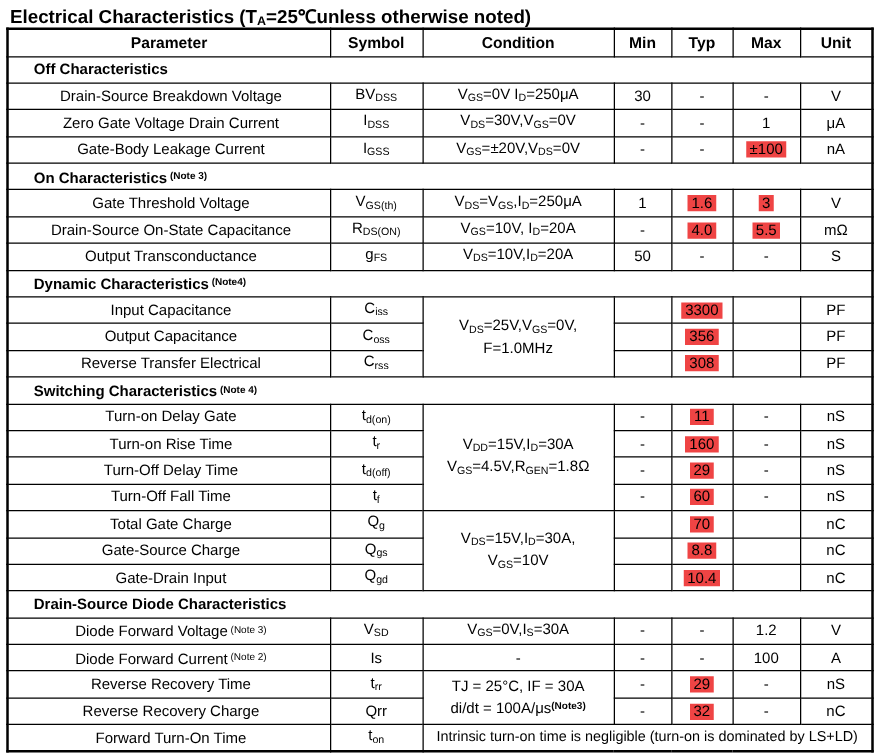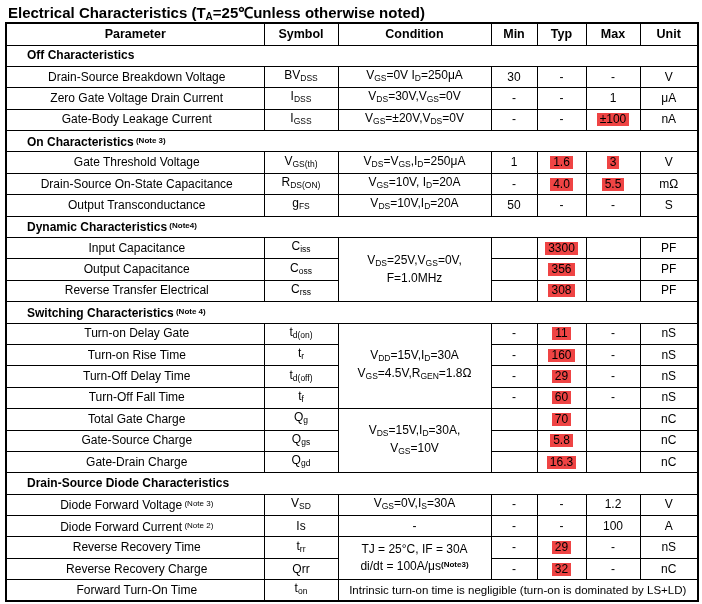--- a/index.html
+++ b/index.html
@@ -213,29 +213,29 @@
         </td>
         <td class="c"></td>
         <td class="c"><span class="hl">70</span></td>
         <td class="c"></td>
         <td class="c"><span>nC</span></td>
       </tr>
       <tr>
         <td class="param"><span>Gate-Source Charge</span></td>
         <td class="c"><span>Q</span><span class="sub">gs</span></td>
         <td class="c"></td>
-        <td class="c"><span class="hl">5.8</span></td>
-        <td class="c"></td>
-        <td class="c"><span>nC</span></td>
-      </tr>
-      <tr>
-        <td class="param"><span>Gate-Drain Charge</span></td>
+        <td class="c"><span class="hl">8.8</span></td>
+        <td class="c"></td>
+        <td class="c"><span>nC</span></td>
+      </tr>
+      <tr>
+        <td class="param"><span>Gate-Drain Input</span></td>
         <td class="c"><span>Q</span><span class="sub">gd</span></td>
         <td class="c"></td>
-        <td class="c"><span class="hl">16.3</span></td>
+        <td class="c"><span class="hl">10.4</span></td>
         <td class="c"></td>
         <td class="c"><span>nC</span></td>
       </tr>
       <tr>
         <td class="sec" colspan="7"><span>Drain-Source Diode Characteristics</span></td>
       </tr>
       <tr>
         <td class="param"><span>Diode Forward Voltage</span><span class="pnote"> (Note 3)</span></td>
         <td class="c"><span>V</span><span class="sub">SD</span></td>
         <td class="c">

